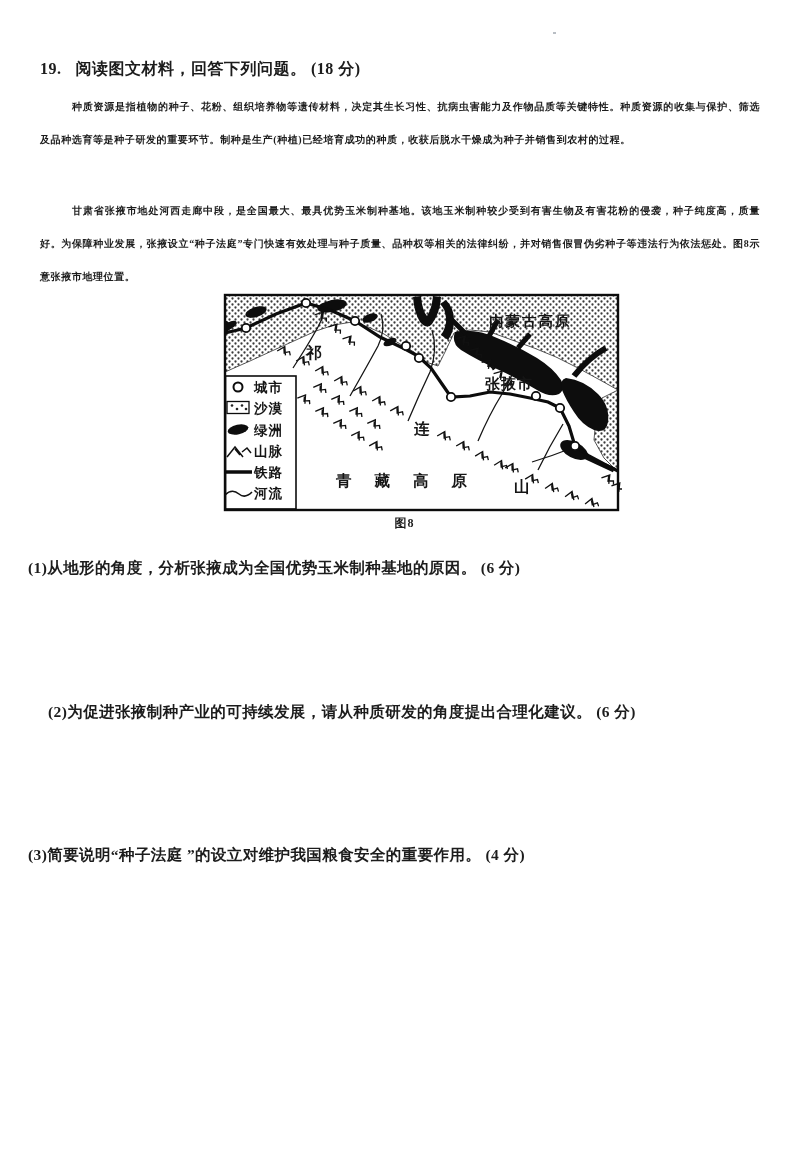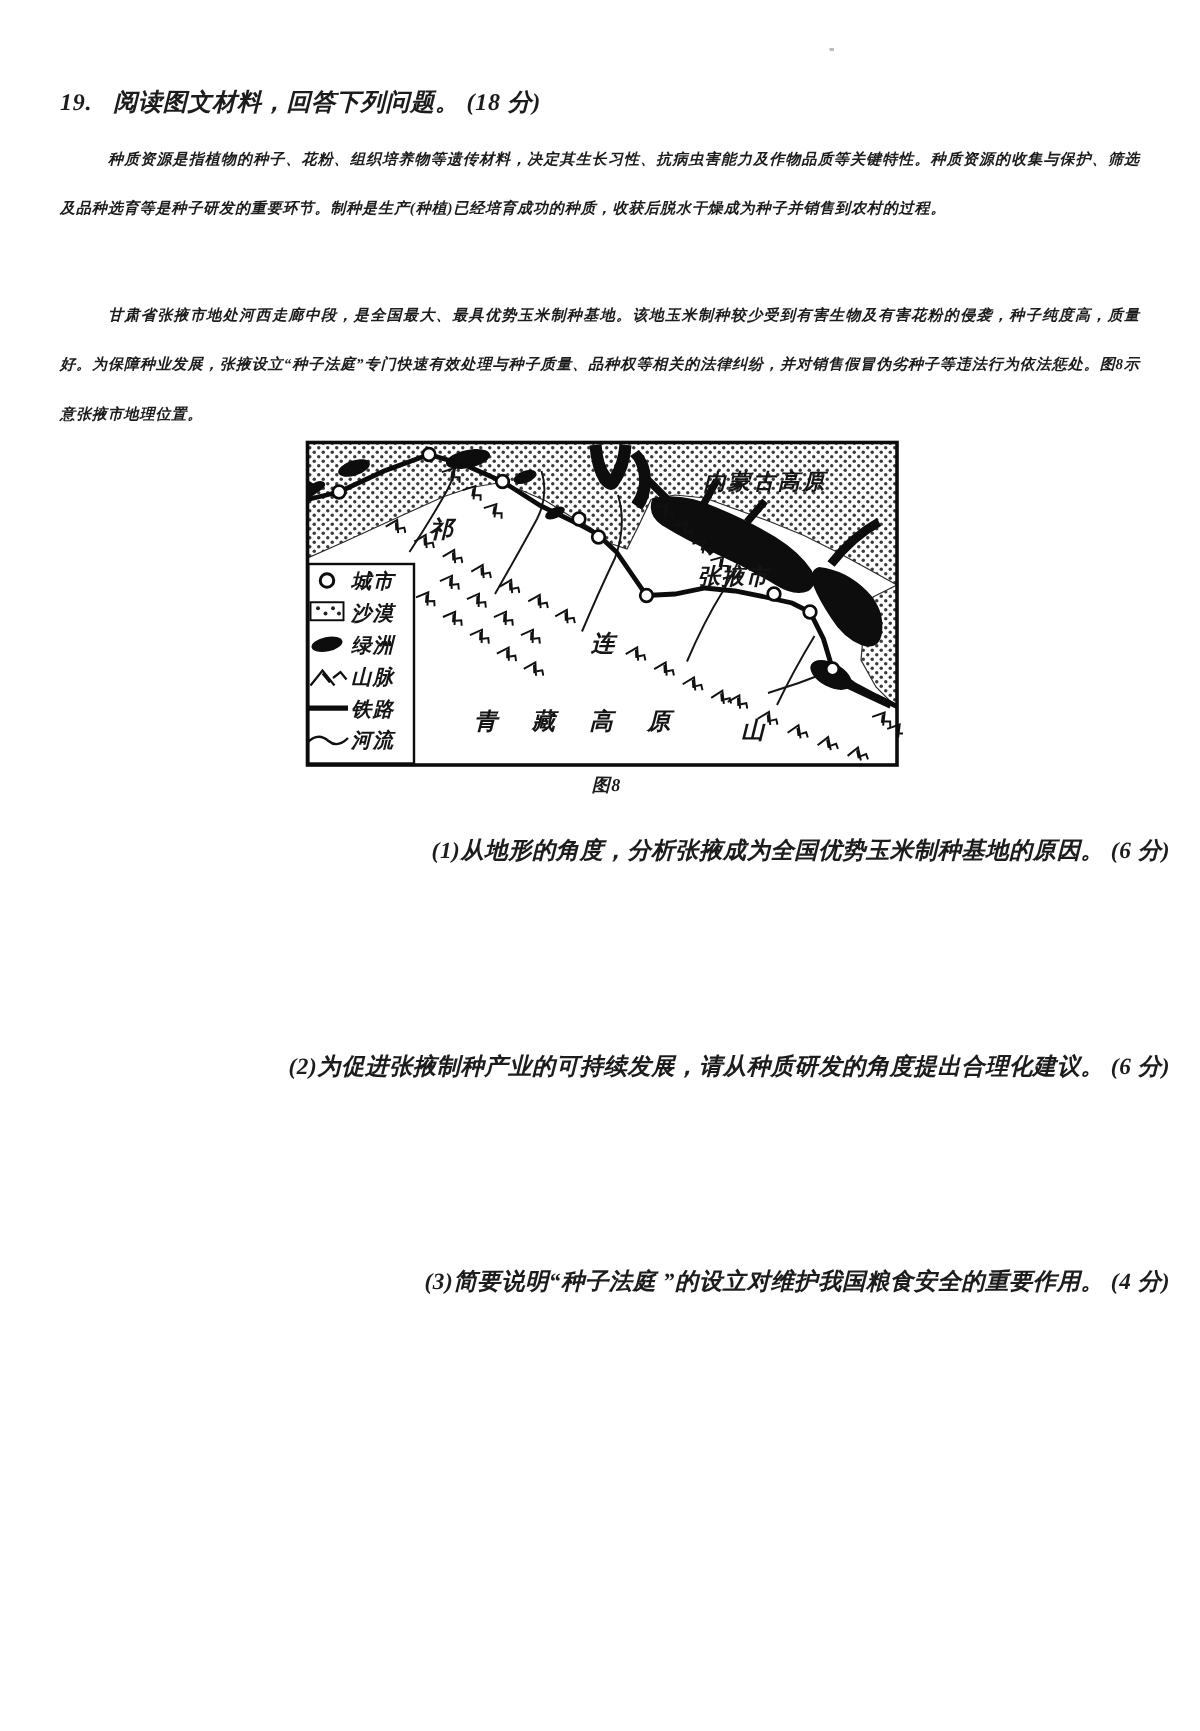--- a/index.html
+++ b/index.html
@@ -2,37 +2,37 @@
 <html><head>
 <meta charset="utf-8">
 <style>
   * { margin:0; padding:0; box-sizing:border-box; }
   html,body { background:#ffffff; }
   body {
     width:800px; height:1154px; position:relative; overflow:hidden;
     font-family:"Liberation Serif","DejaVu Serif",serif;
     color:#1c1c1c; font-weight:600;
   }
-  .abs { position:absolute;font-style:italic; }
+  .abs { position:absolute; }
   .q-header { left:40px; top:58px; font-size:16px; line-height:22px; letter-spacing:0.5px; }
   .q-header .num { margin-right:14px; }
   .passage {
     left:40px; width:720px; font-size:10px; line-height:33px;
     text-align:justify; text-indent:32px; letter-spacing:0.6px;
   }
   .passage.p1 { top:90px; }
   .passage.p2 { top:194px; }
-  .figure-wrap { left:203px; top:293px; width:399px; height:221px; }
+  .figure-wrap { left:223px; top:293px; width:399px; height:221px; }
   .figure-caption {
     left:205px; top:515px; width:399px; text-align:center;
     font-size:12px; letter-spacing:1px;
   }
-  .sub-q { left:40px; width:740px; font-size:15.5px; line-height:22px; letter-spacing:0.4px;text-align:right; }
+  .sub-q { left:28px; width:740px; font-size:15.5px; line-height:22px; letter-spacing:0.4px; }
   .sub-q.s1 { top:557px; }
-  .sub-q.s2 { top:701px; }
+  .sub-q.s2 { top:701px;margin-left:20px; }
   .sub-q.s3 { top:844px; }
   .speck { left:553px; top:32px; width:3px; height:2px; background:#b9bec4; }
   svg text {
     font-family:"Liberation Serif","DejaVu Serif",serif;
     font-weight:700; fill:#151515;
   }
   .lbl-inner-mongolia { font-size:14.5px; letter-spacing:2px; }
   .lbl-zhangye { font-size:15px; letter-spacing:1px; }
   .lbl-range { font-size:15.5px; }
   .lbl-plateau { font-size:15.5px; letter-spacing:23px; }

